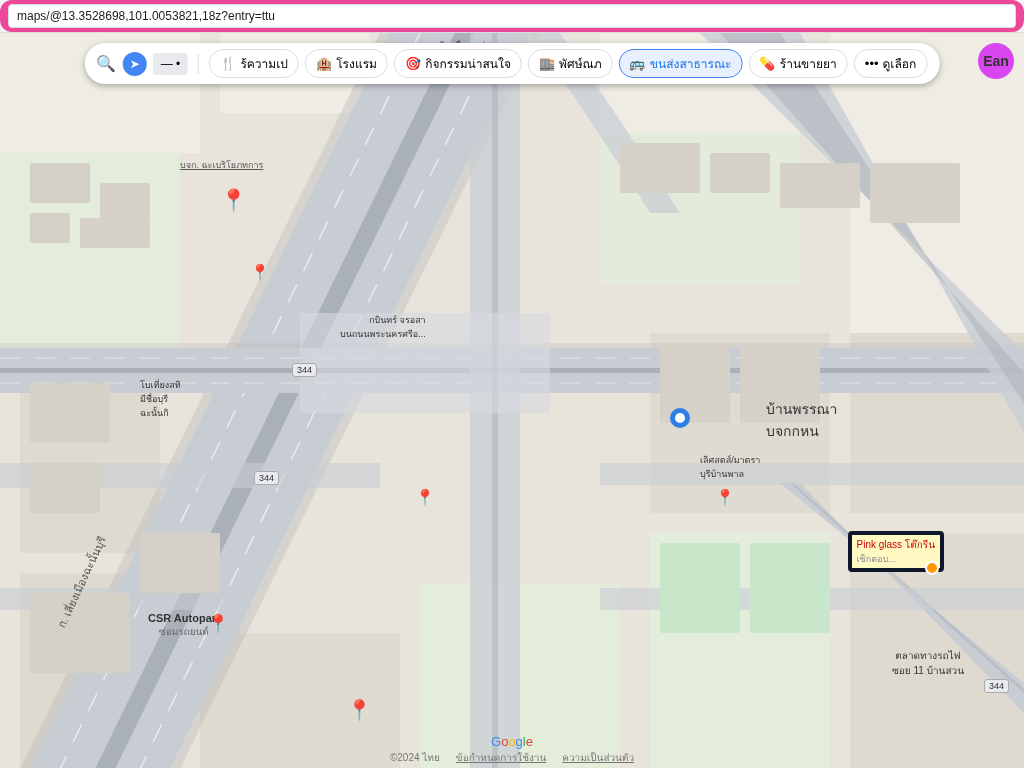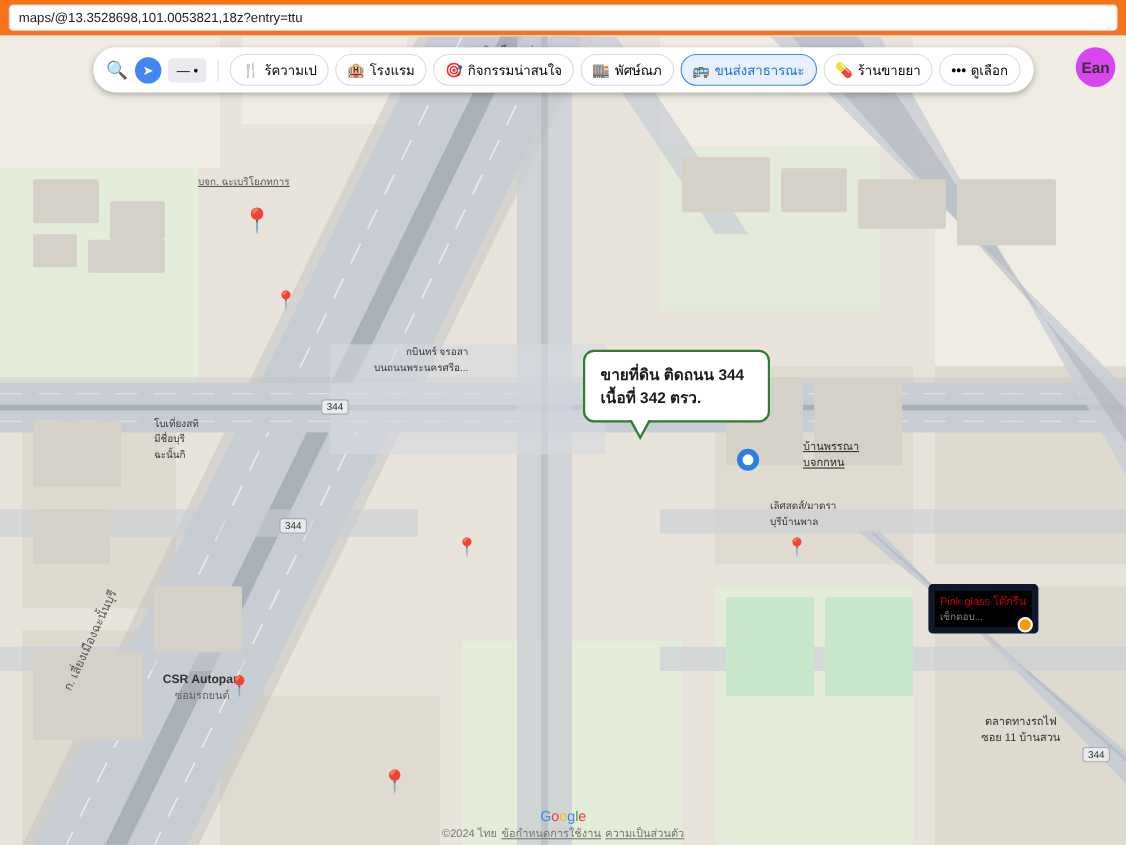--- a/index.html
+++ b/index.html
@@ -8,22 +8,23 @@
     
     .browser-chrome {
       width: 100%;
       background: #f1f3f4;
       border-bottom: 1px solid #dadce0;
     }
     .address-bar {
       display: flex;
       align-items: center;
       padding: 4px 8px;
-      background: #f97316;
+      background: #ec4899;
       height: 32px;
+      border-radius: 12px;
     }
     .address-input {
       flex: 1;
       background: white;
       border: 1px solid #dadce0;
       border-radius: 4px;
       padding: 2px 8px;
       font-size: 12px;
       color: #202124;
       height: 24px;
@@ -167,21 +168,21 @@
     .google-logo .l { color: #34a853; }
     .google-logo .e { color: #ea4335; }
 
     
     .map-footer {
       position: absolute;
       bottom: 4px;
       left: 0; right: 0;
       display: flex;
       justify-content: center;
-      gap: 4px;
+      gap: 16px;
       font-size: 10px;
       color: #777;
       z-index: 10;
     }
 
     
     .user-avatar {
       position: absolute;
       top: 10px;
       right: 10px;
@@ -212,22 +213,22 @@
       color: #333;
       z-index: 5;
       text-align: center;
     }
 
     
     .pink-glass {
       position: absolute;
       top: 498px;
       right: 80px;
-      background: #000000;
-      border: 6px solid #0f172a;
+      background: #fef9c3;
+      border: 4px solid #0f172a;
       border-radius: 4px;
       padding: 2px 5px;
       font-size: 10px;
       color: #c00;
       z-index: 8;
     }
 
     
     .orange-marker {
       position: absolute;
@@ -379,24 +380,20 @@
     <div class="toolbar-category">
       <span class="cat-icon">💊</span>
       <span>ร้านขายยา</span>
     </div>
     <div class="toolbar-category">
       <span class="cat-icon">•••</span>
       <span>ดูเลือก</span>
     </div>
   </div>
 
-  <div class="info-bubble">
-    <div class="info-text">ขายที่ดิน ติดถนน 344</div>
-    <div class="info-text">เนื้อที่ 342 ตรว.</div>
-  </div>
 
   <div class="map-pin" style="top:155px; left:220px; color:#2196f3;">📍</div>
   <div class="map-pin" style="top:230px; left:250px; color:#2196f3; font-size:16px;">📍</div>
   <div class="map-pin" style="top:455px; left:415px; color:#2196f3; font-size:16px;">📍</div>
   <div class="map-pin" style="top:580px; left:207px; color:#2196f3; font-size:18px;">📍</div>
   <div class="map-pin" style="top:665px; left:347px; color:#e91e63; font-size:20px;">📍</div>
   <div class="map-pin" style="top:455px; left:715px; color:#2196f3; font-size:16px;">📍</div>
 
   <div class="road-label" style="top:540px; left:32px; transform: rotate(-65deg); font-size:11px; color:#555;">ก. เลี่ยงเมืองฉะนั้นบุรี</div>
 
@@ -418,21 +415,21 @@
   <div class="place-label" style="top:615px; right:60px; font-size:10px;">
     <div>ตลาดทางรถไฟ</div>
     <div>ซอย 11 บ้านสวน</div>
   </div>
 
   <div class="place-label" style="top:5px; left:420px; font-size:10px; color:#555;">สถาบันเมืองแม่</div>
 
   <div style="position:absolute; top:125px; left:180px; font-size:9px; color:#555; z-index:5;text-decoration:underline;">บจก. ฉะเบริโยภทการ</div>
   <div style="position:absolute; top:345px; left:140px; font-size:9px; color:#333; z-index:5;">โบเที่ยงสทิ<br>มีชื่อบุรี<br>ฉะนั้นกิ</div>
   <div style="position:absolute; top:280px; left:340px; font-size:9px; color:#333; z-index:5; text-align:right;">กบินทร์ จรอสา<br>บนถนนพระนครศรีอ...</div>
-  <div style="position:absolute; top:365px; left:730px; font-size:10px; color:#333; z-index:5;text-decoration:underline;">บ้านพรรณา<br>บจกกหน</div>
+  <div style="position:absolute; top:365px; left:766px; font-size:14px; color:#333; z-index:5;">บ้านพรรณา<br>บจกกหน</div>
   <div style="position:absolute; top:420px; left:700px; font-size:9px; color:#333; z-index:5;">เลิศสตส์/มาตรา<br>บุรีบ้านพาล</div>
 
   <div class="google-logo">
     <span class="g">G</span><span class="o1">o</span><span class="o2">o</span><span class="g2">g</span><span class="l">l</span><span class="e">e</span>
   </div>
 
   <div class="map-footer">
     <span>©2024 ไทย</span>
     <span style="cursor:pointer; text-decoration:underline;">ข้อกำหนดการใช้งาน</span>
     <span style="cursor:pointer; text-decoration:underline;">ความเป็นส่วนตัว</span>

